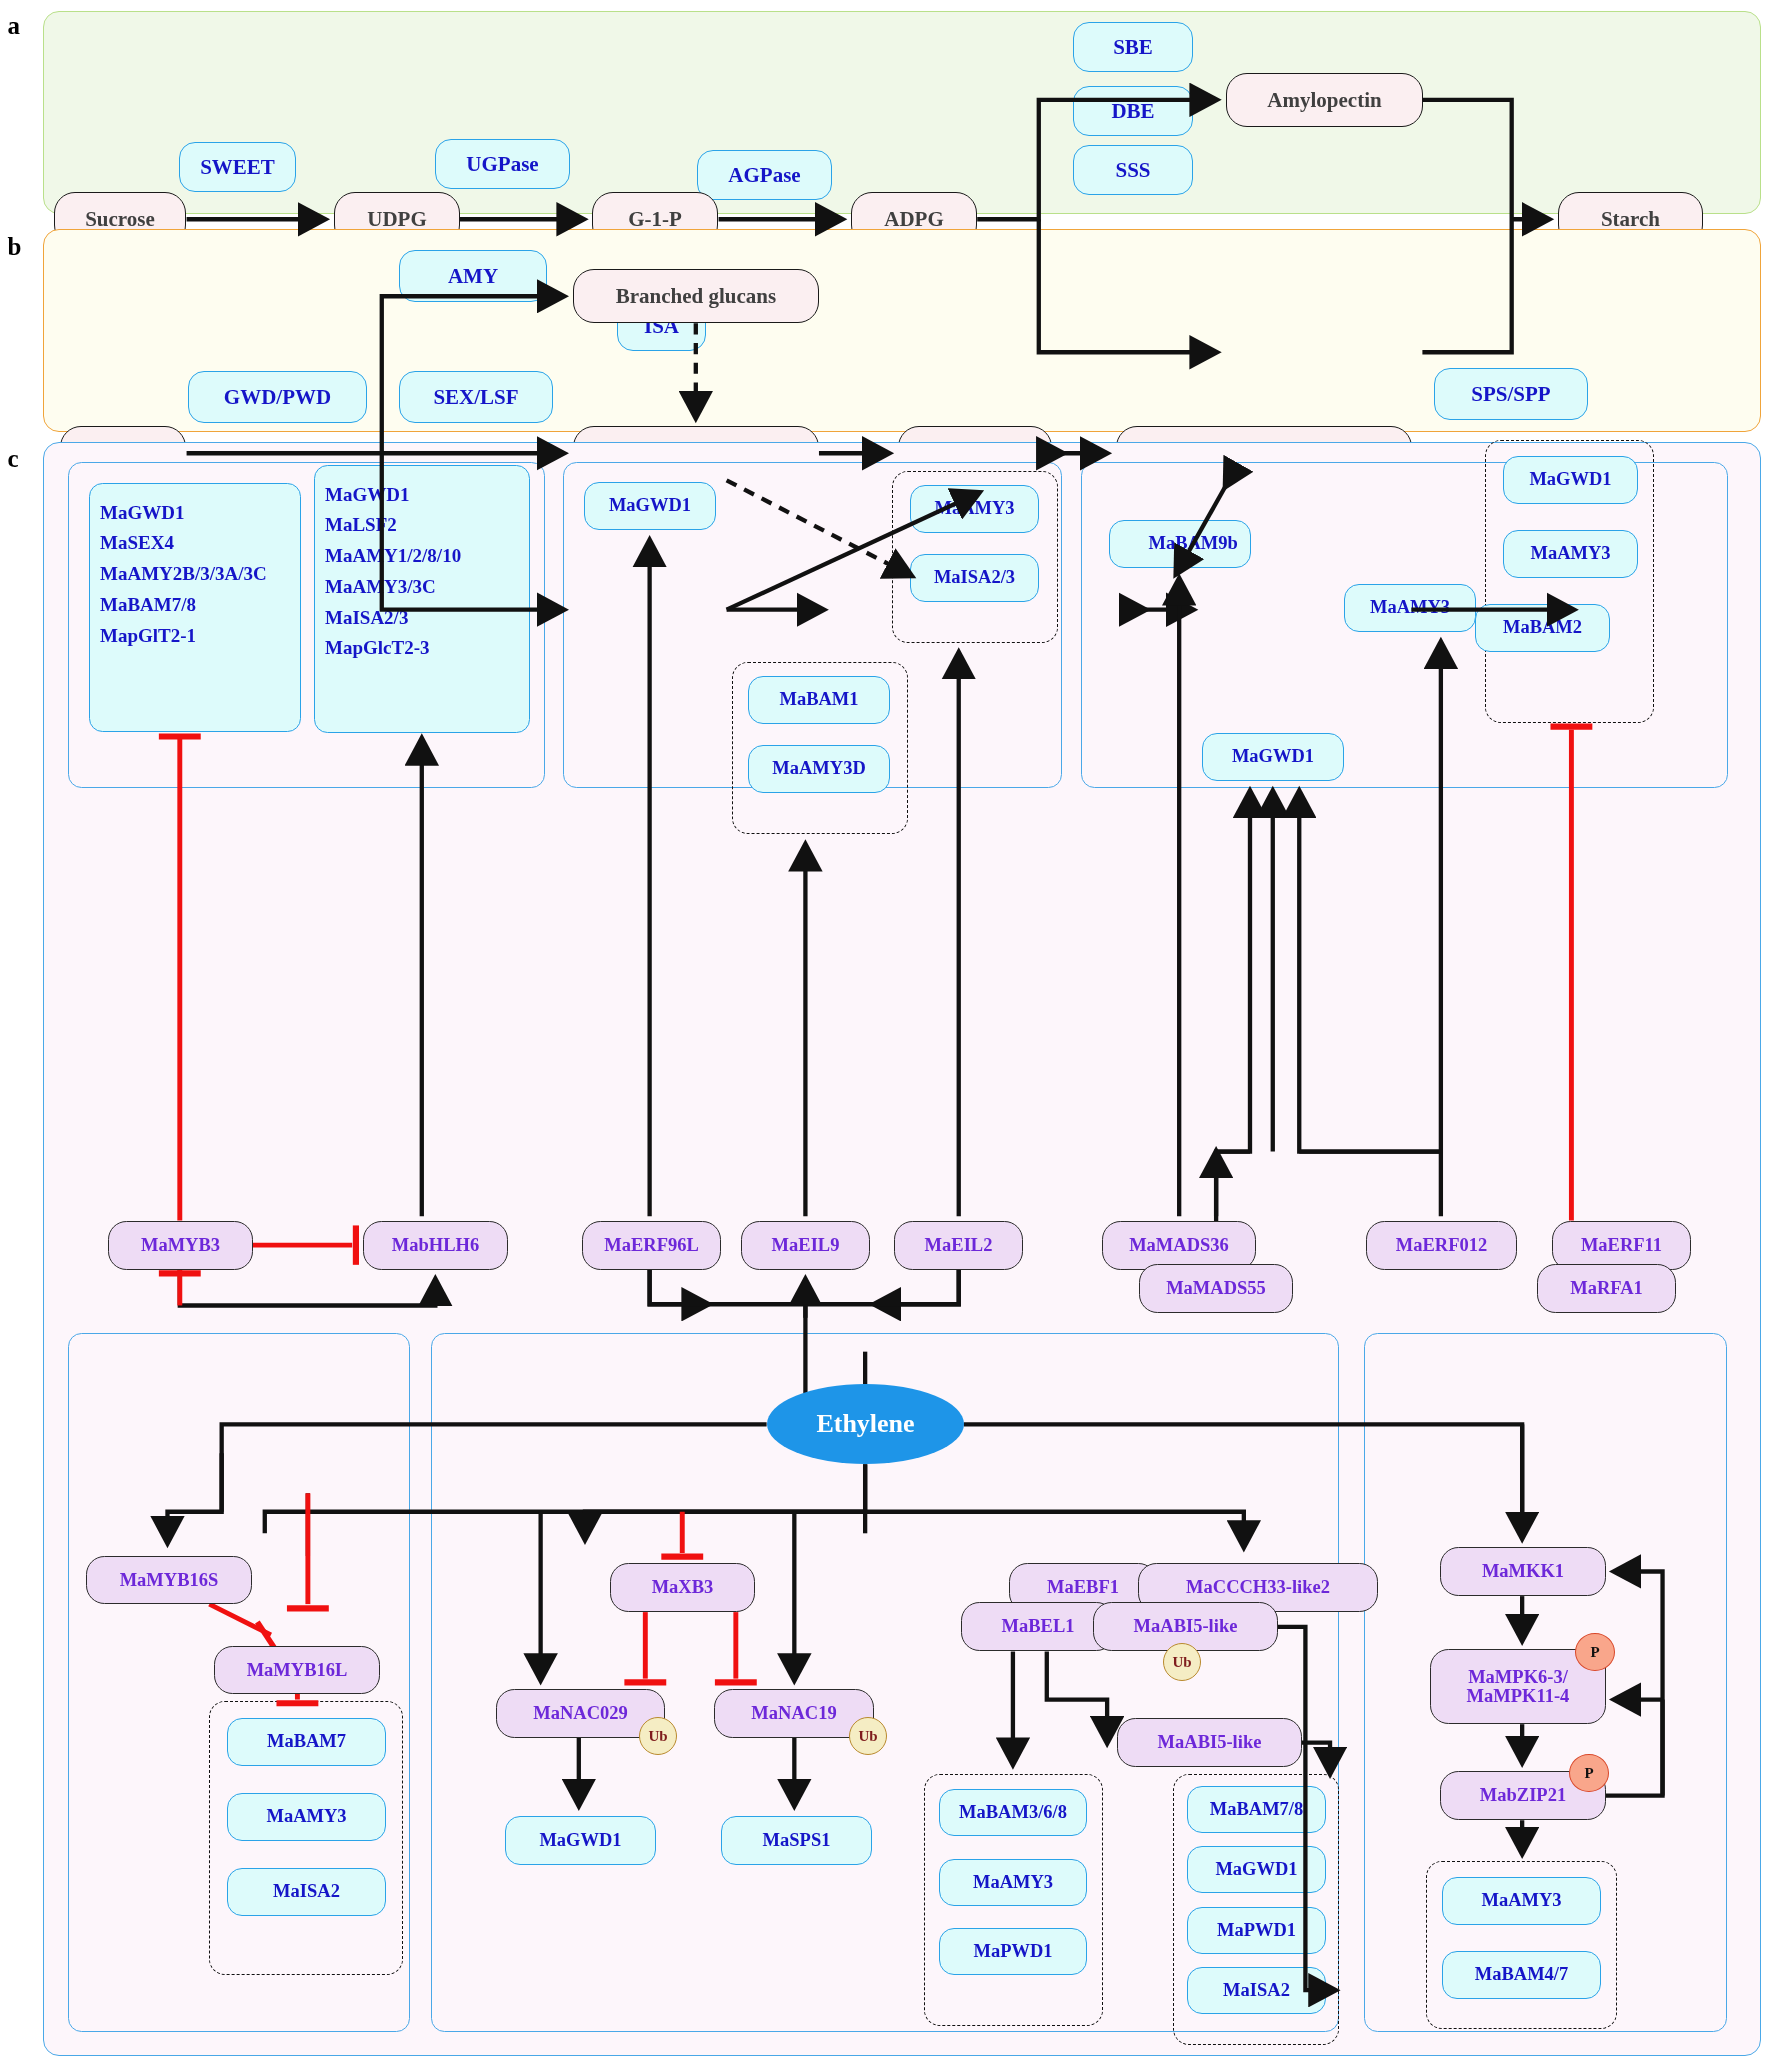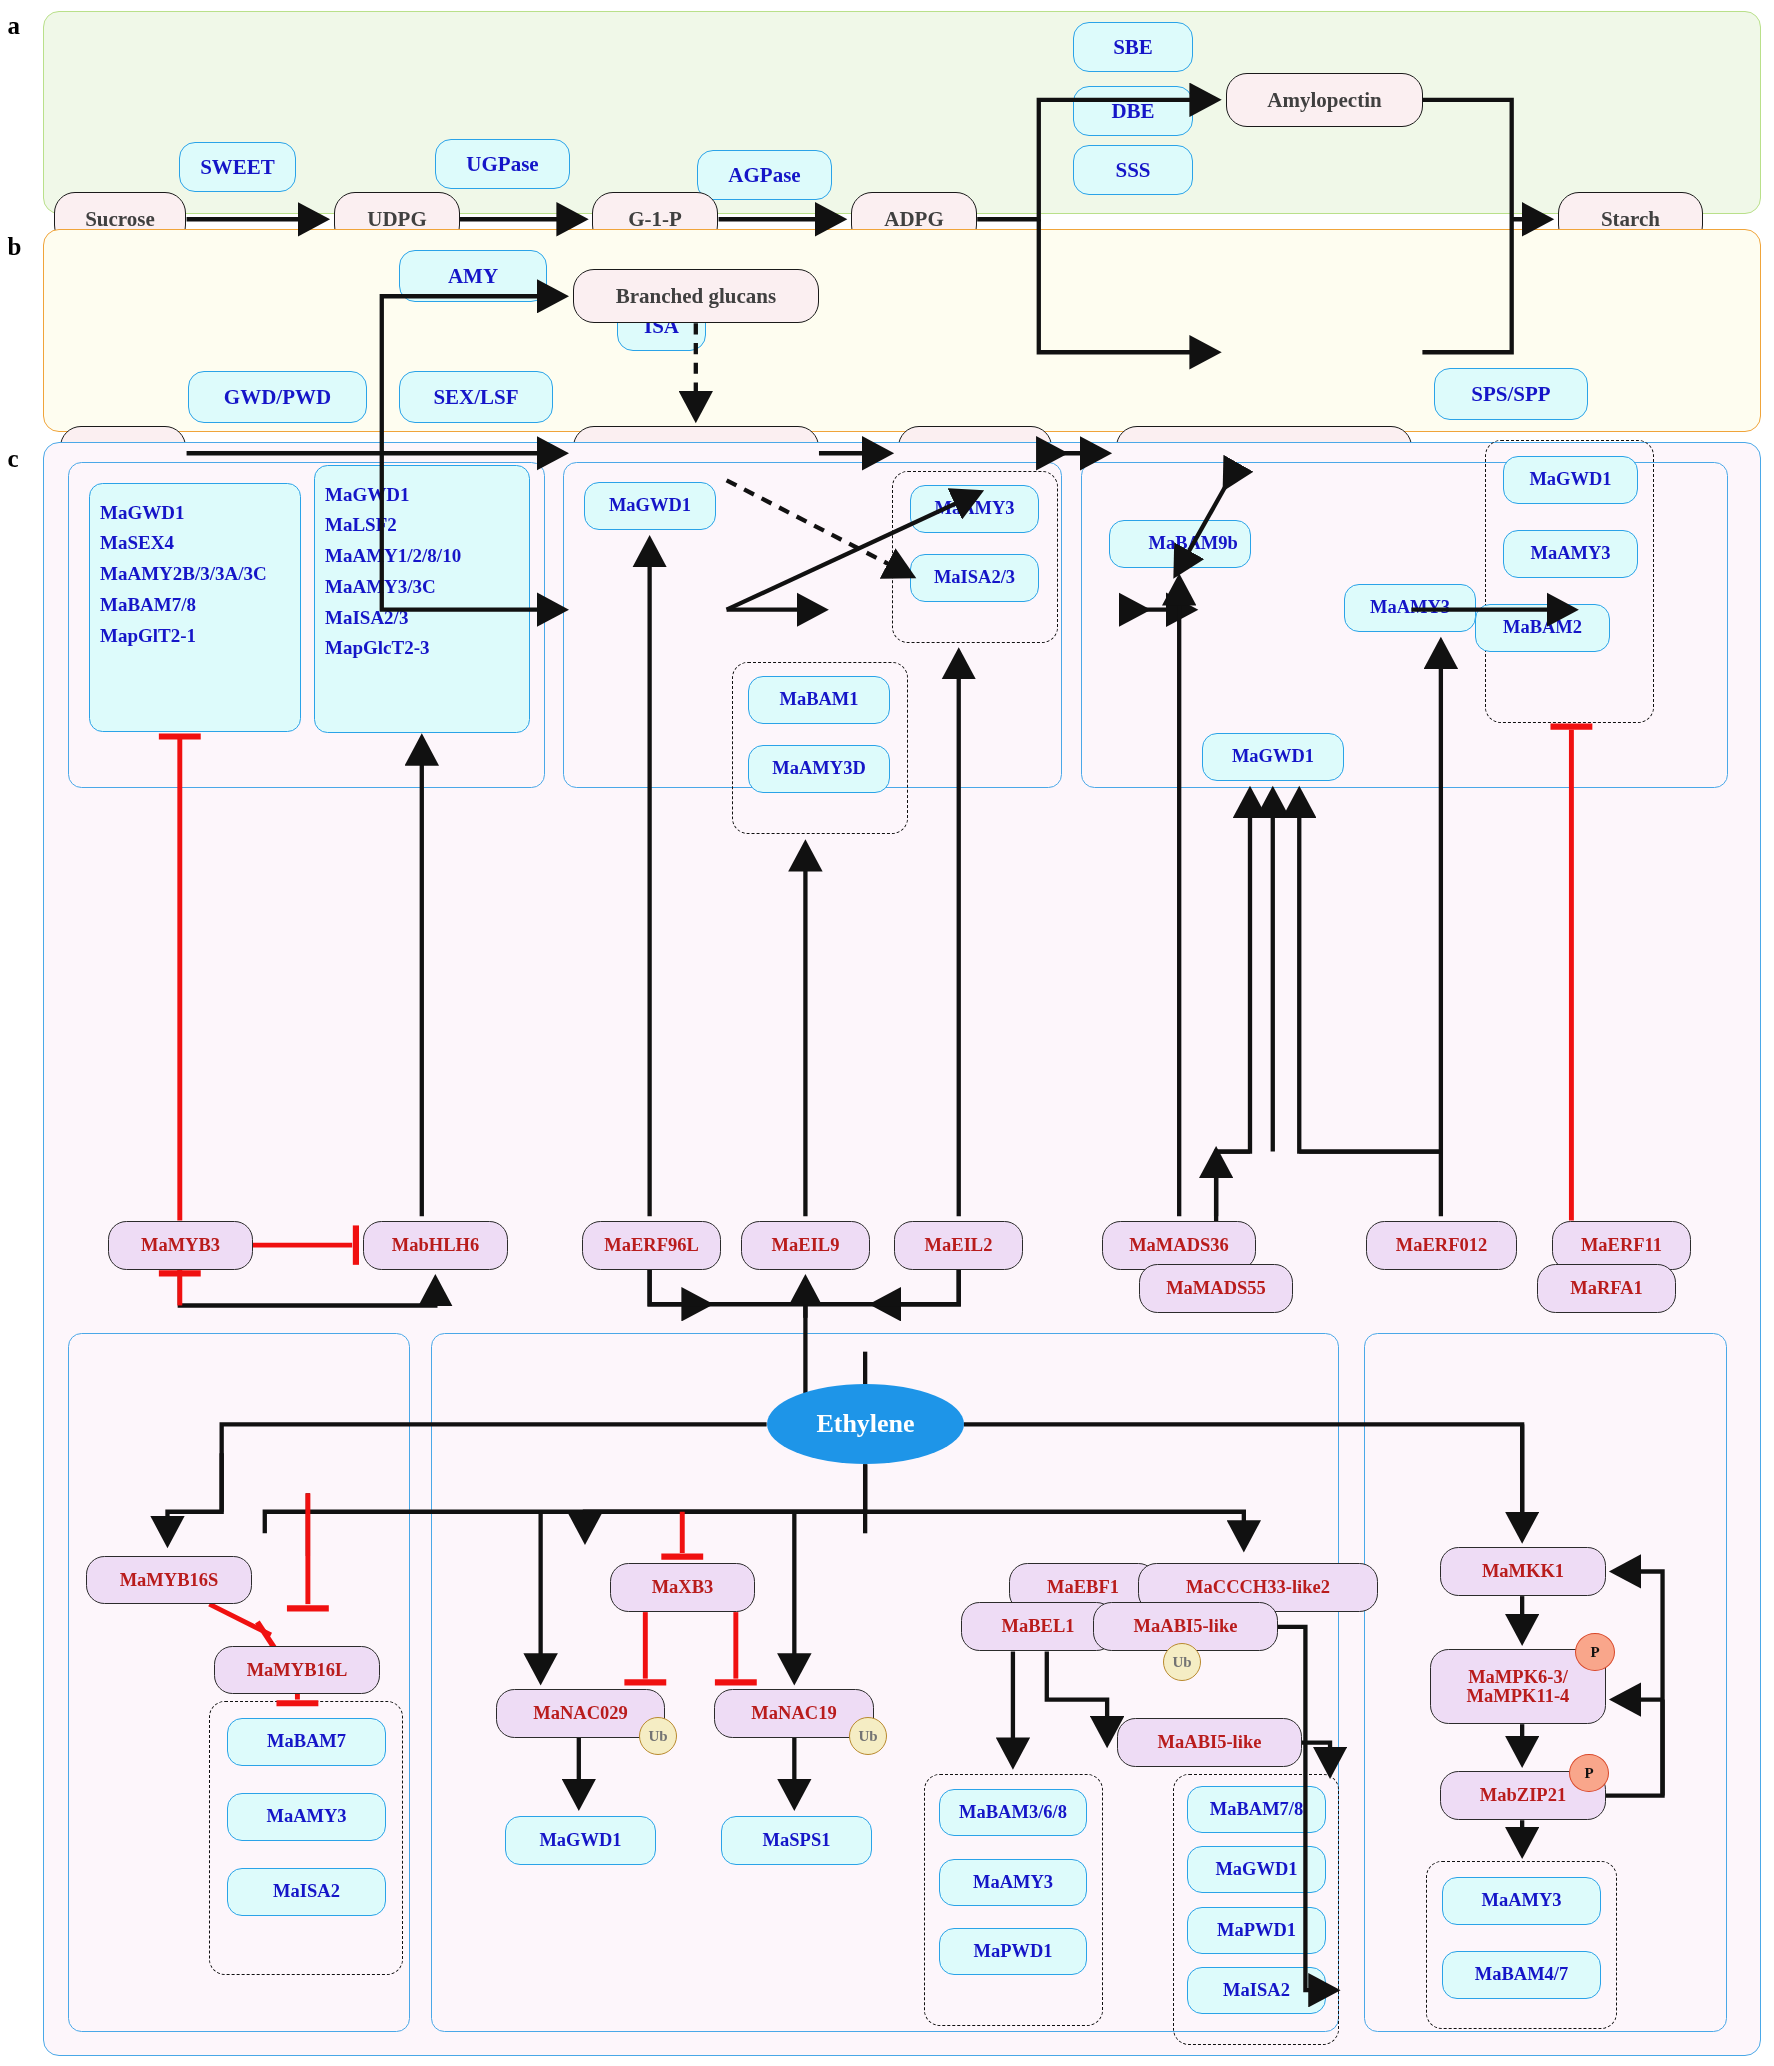--- a/index.html
+++ b/index.html
@@ -18,35 +18,35 @@
   .enz{position:absolute;box-sizing:border-box;background:#ddfbfb;border:1.5px solid #2aa3e8;border-radius:16px;
        display:flex;align-items:center;justify-content:center;text-align:center;
        font-weight:bold;color:#1515c8;font-size:21px;line-height:1.05;padding:0 5px;}
   
   .gene{position:absolute;box-sizing:border-box;background:#ddfbfb;border:1.5px solid #2aa3e8;border-radius:15px;
        display:flex;align-items:center;justify-content:center;text-align:center;
        font-weight:bold;color:#1515c8;font-size:18.5px;line-height:1.05;padding:0 3.7px;}
   
   .tf{position:absolute;box-sizing:border-box;background:#eedcf5;border:1.5px solid #2b2b2b;border-radius:18.5px;
        display:flex;align-items:center;justify-content:center;text-align:center;
-       font-weight:bold;color:#b91c1c;font-size:18.5px;line-height:1.02;padding:0 3.7px;z-index:4;}
+       font-weight:bold;color:#6d28d9;font-size:18.5px;line-height:1.02;padding:0 3.7px;z-index:4;}
   
   .listbox{position:absolute;box-sizing:border-box;background:#ddfbfb;border:1.5px solid #2aa3e8;border-radius:13.5px;
        padding:13.5px 10px;color:#1515c8;font-weight:bold;font-size:19px;line-height:1.62;}
   
   .sub{position:absolute;box-sizing:border-box;border:1.5px solid #4aa8e8;border-radius:13.5px;background:transparent;}
   
   .dash{position:absolute;box-sizing:border-box;border:1.8px dashed #111;border-radius:16px;background:transparent;}
   
   .ethylene{position:absolute;background:#1e95e8;border-radius:50%;display:flex;align-items:center;justify-content:center;
        color:#fff;font-weight:bold;font-size:26px;z-index:6;}
   
   .badge{position:absolute;border-radius:50%;display:flex;align-items:center;justify-content:center;
        font-weight:bold;font-size:15px;z-index:7;}
-  .badge.ub{background:#f5edc4;border:1.5px solid #b98a2e;color:#737373;}
+  .badge.ub{background:#f5edc4;border:1.5px solid #b98a2e;color:#7f1d1d;}
   .badge.p{background:#f9a68b;border:1.5px solid #d9482a;color:#111;}
   svg.ov{position:absolute;left:0;top:0;width:1774px;height:2066px;pointer-events:none;z-index:2;}
 </style>
 </head>
 <body>
 
 <div class="plabel" style="left:7.4px;top:12.3px;">a</div>
 <div class="plabel" style="left:7.4px;top:233px;">b</div>
 <div class="plabel" style="left:7.4px;top:445px;">c</div>
 

